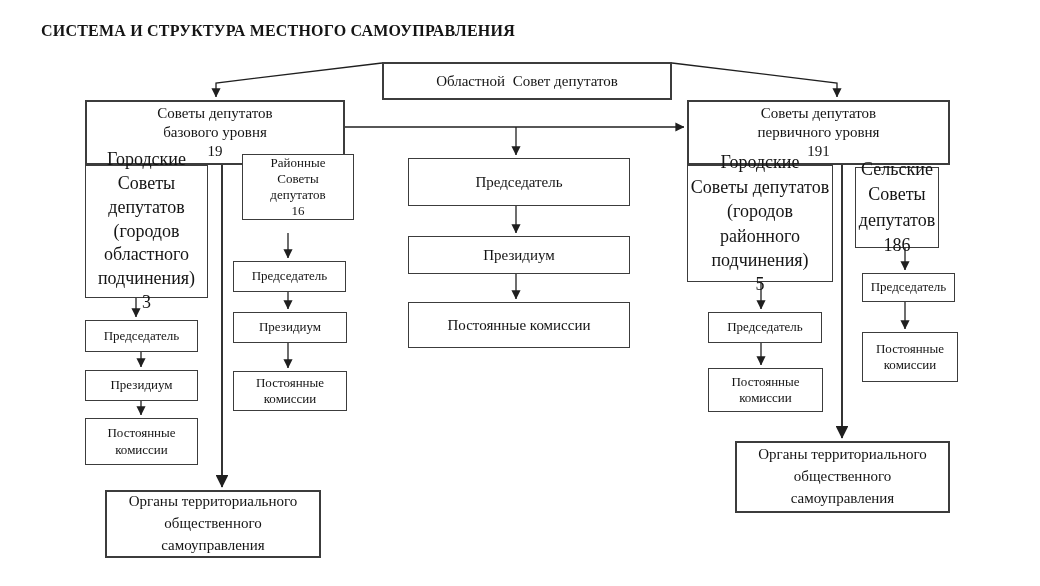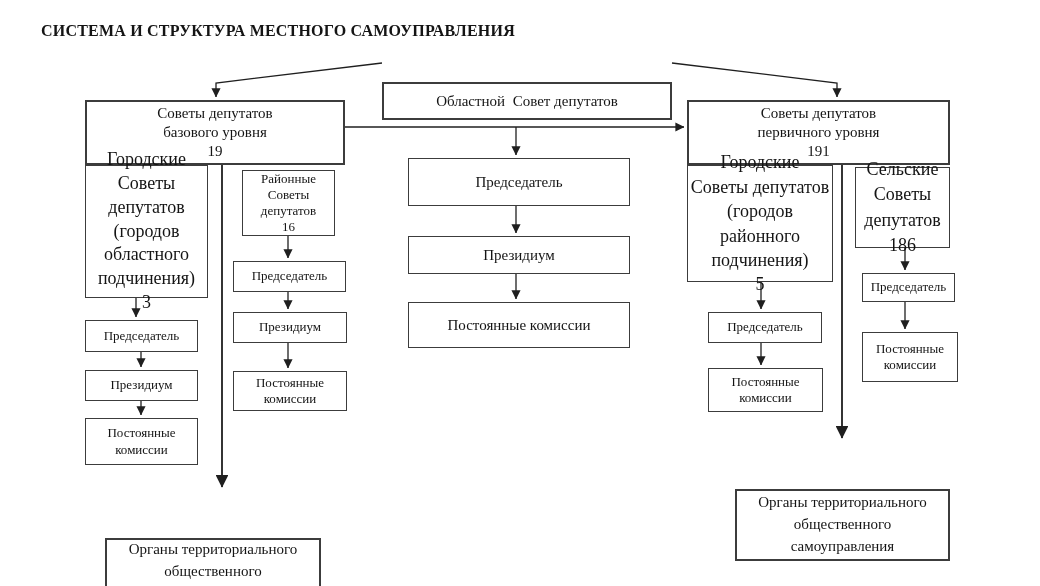--- a/index.html
+++ b/index.html
@@ -30,22 +30,22 @@
     background:#fff;color:var(--text);
     font-size:13px;line-height:1.25;
     padding:1px 2px;
   }
   .thick{border-width:2px;}
   .fs15{font-size:15px;}
   .fs14{font-size:18px;}
   .lh133{line-height:1.33;}
   .lh136{line-height:1.36;}
   .lh14{line-height:1.4;}
-  .lh145{line-height:1.45;margin-top:48px;}
-  .pre{white-space:pre-wrap;margin-top:20px;}
+  .lh145{line-height:1.45;}
+  .pre{white-space:pre-wrap;}
   #wires{position:absolute;top:0;left:0;pointer-events:none;}
   .wire{stroke:var(--line);stroke-width:1.3;fill:none;}
   .wire.heavy{stroke-width:1.8;}
   #arrowhead path{fill:var(--line);}
 </style>
 </head>
 <body>
 
 <div id="canvas">
 
@@ -88,21 +88,21 @@
 191</div>
 
   <div class="box fs14 lh133" style="left:85px;top:165px;width:123px;height:133px">Городские
 Советы
 депутатов
 (городов
 областного
 подчинения)
 3</div>
 
-  <div class="box" style="left:242px;top:170px;width:93px;height:66px">Районные
+  <div class="box" style="left:242px;top:154px;width:112px;height:66px">Районные
 Советы
 депутатов
 16</div>
 
   <div class="box" style="left:85px;top:320px;width:113px;height:32px">Председатель</div>
 
   <div class="box" style="left:85px;top:370px;width:113px;height:31px">Президиум</div>
 
   <div class="box" style="left:85px;top:418px;width:113px;height:47px">Постоянные
 комиссии</div>
@@ -120,21 +120,21 @@
 
   <div class="box fs15" style="left:408px;top:302px;width:222px;height:46px">Постоянные комиссии</div>
 
   <div class="box fs14 lh136" style="left:687px;top:165px;width:146px;height:117px">Городские
 Советы депутатов
 (городов
 районного
 подчинения)
 5</div>
 
-  <div class="box fs14 lh14" style="left:855px;top:167px;width:95px;height:81px">Сельские
+  <div class="box fs14 lh14" style="left:855px;top:167px;width:84px;height:81px">Сельские
 Советы
 депутатов
 186</div>
 
   <div class="box" style="left:708px;top:312px;width:114px;height:31px">Председатель</div>
 
   <div class="box" style="left:708px;top:368px;width:115px;height:44px">Постоянные
 комиссии</div>
 
   <div class="box" style="left:862px;top:273px;width:93px;height:29px">Председатель</div>

